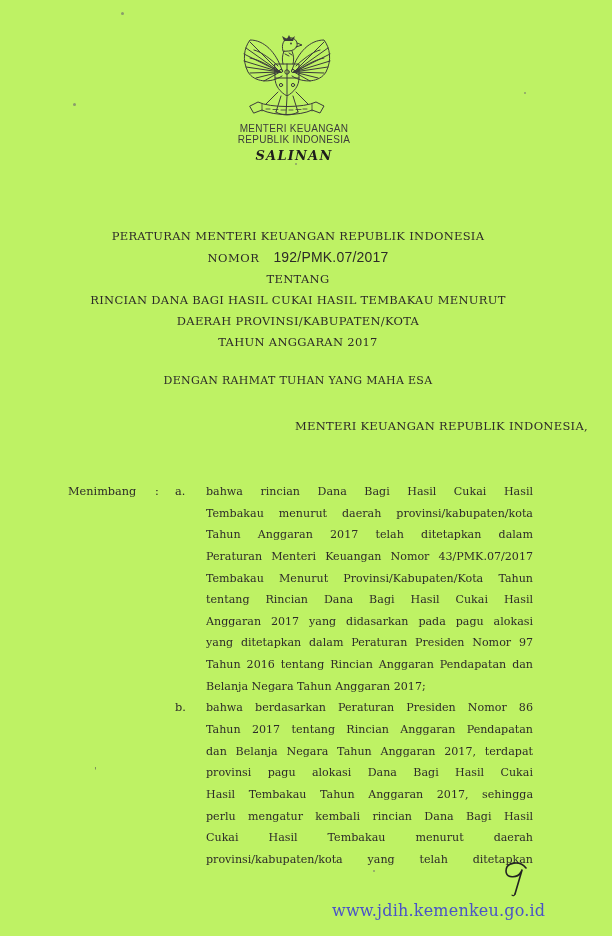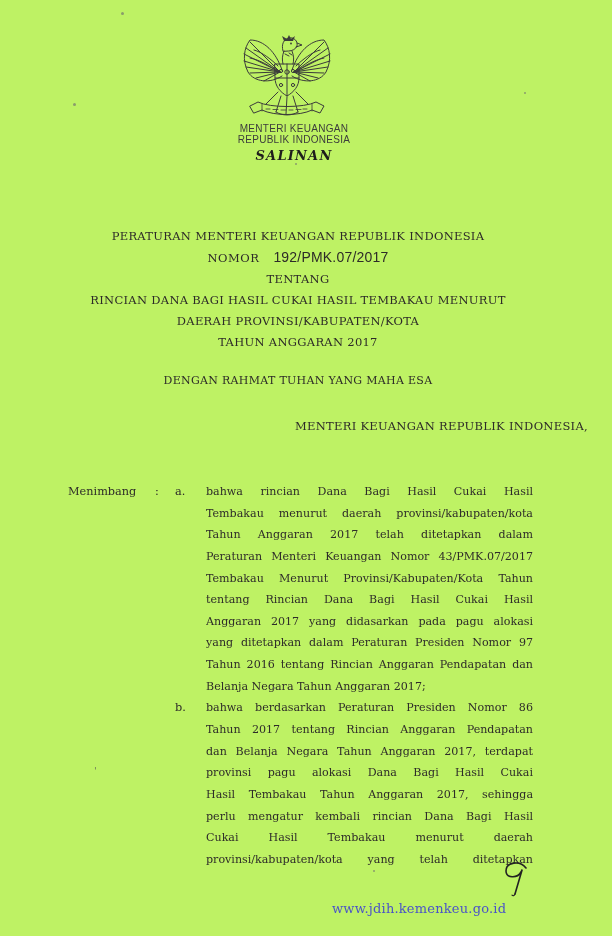--- a/index.html
+++ b/index.html
@@ -51,21 +51,21 @@
   .bline {
     height:21.65px; line-height:21.65px; font-size:11.1px;
     text-align:justify; text-align-last:justify; text-justify:inter-word;
     white-space:normal; overflow:hidden; color:#2e2c29;
   }
   .bline.endline { text-align-last:left; }
 
   
   .footer-url {
     position:absolute; left:332px; top:901px;
-    font-size:13px; letter-spacing:.2px;
+    font-size:16px; letter-spacing:.2px;
     color:#4a53c8; text-decoration:none; cursor:pointer;text-align:center;
   }
   .initial-mark { position:absolute; left:498px; top:860px; width:34px; height:40px; }
 
   
   .speck { position:absolute; background:#6f6f6f; border-radius:50%; opacity:.65; }
   .sp1 { left:121px; top:12px;  width:3px; height:3px; }
   .sp2 { left:73px;  top:103px; width:3px; height:3px; }
   .sp3 { left:524px; top:92px;  width:2px; height:2px; }
   .sp4 { left:295px; top:163px; width:2px; height:2px; }

